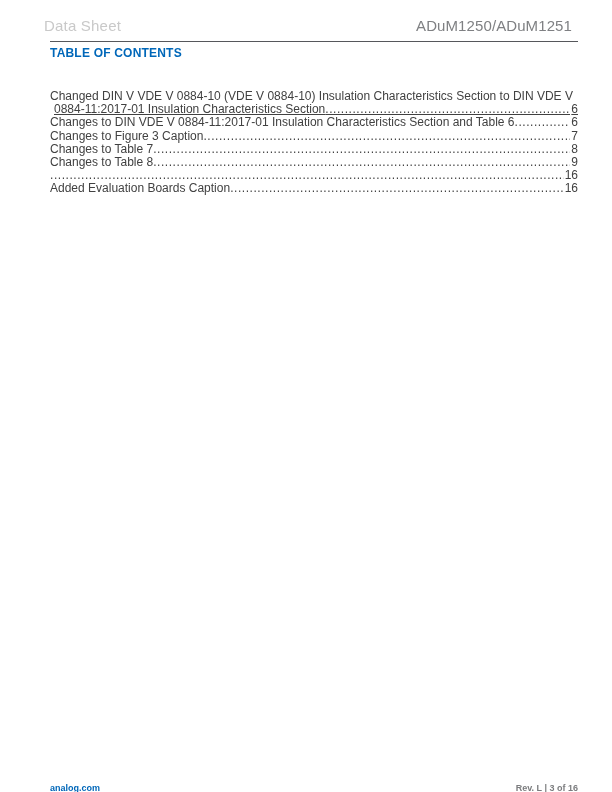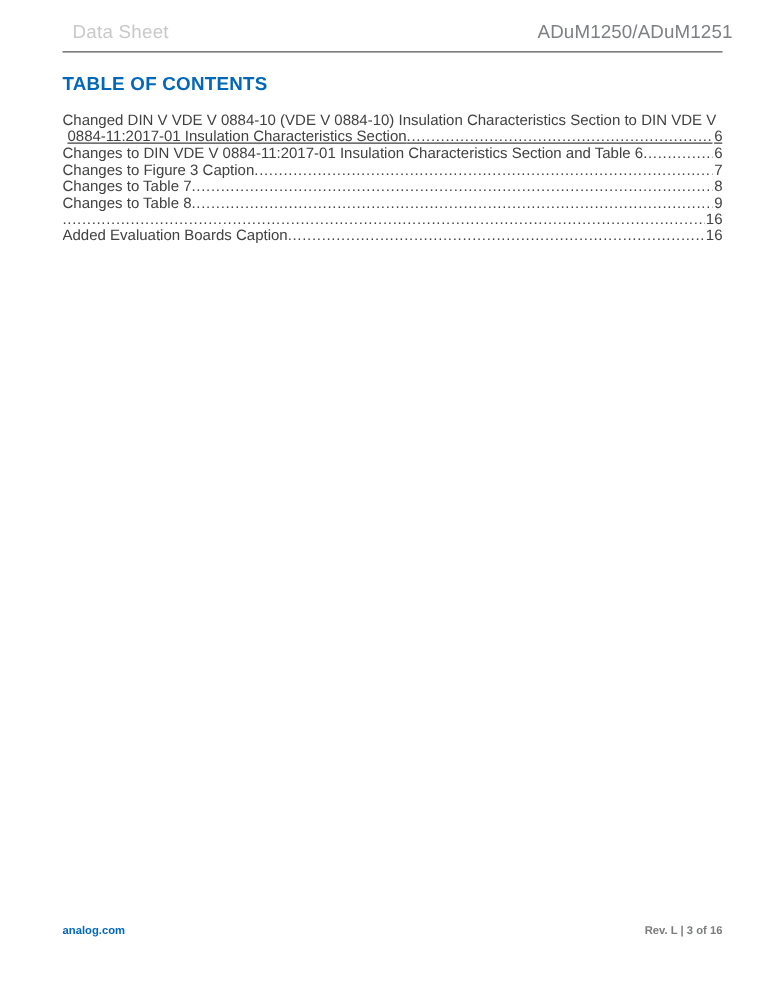--- a/index.html
+++ b/index.html
@@ -12,21 +12,21 @@
     width: 612px;
     height: 792px;
     background: #ffffff;
     font-family: "Liberation Sans", "DejaVu Sans", sans-serif;
     overflow: hidden;
   }
 
   
   .header-row {
     position: absolute;
-    left: 58px;
+    left: 44px;
     top: 17px;
     width: 528px;
     display: flex;
     justify-content: space-between;
     align-items: baseline;
   }
   .doc-type {
     font-size: 15px;
     font-weight: 400;
     color: #c9c9c9;
@@ -44,22 +44,22 @@
     top: 41px;
     width: 528px;
     height: 1px;
     background: #56575b;
   }
 
   
   .toc-heading {
     position: absolute;
     left: 50px;
-    top: 59px;
-    font-size: 15px;
+    top: 46px;
+    font-size: 12px;
     font-weight: 700;
     color: #0067b9;
     letter-spacing: 0.2px;
   }
 
   
   .toc {
     position: absolute;
     left: 50px;
     top: 90px;
@@ -104,20 +104,21 @@
     width: 528px;
     display: flex;
     justify-content: space-between;
     align-items: baseline;
   }
   .site-link {
     font-size: 9px;
     font-weight: 700;
     color: #0067b9;
     text-decoration: none;
+    margin-top: 44px;
   }
   .revision {
     font-size: 9px;
     font-weight: 700;
     color: #7b7c7e;
   }
 </style>
 </head>
 <body>
 

